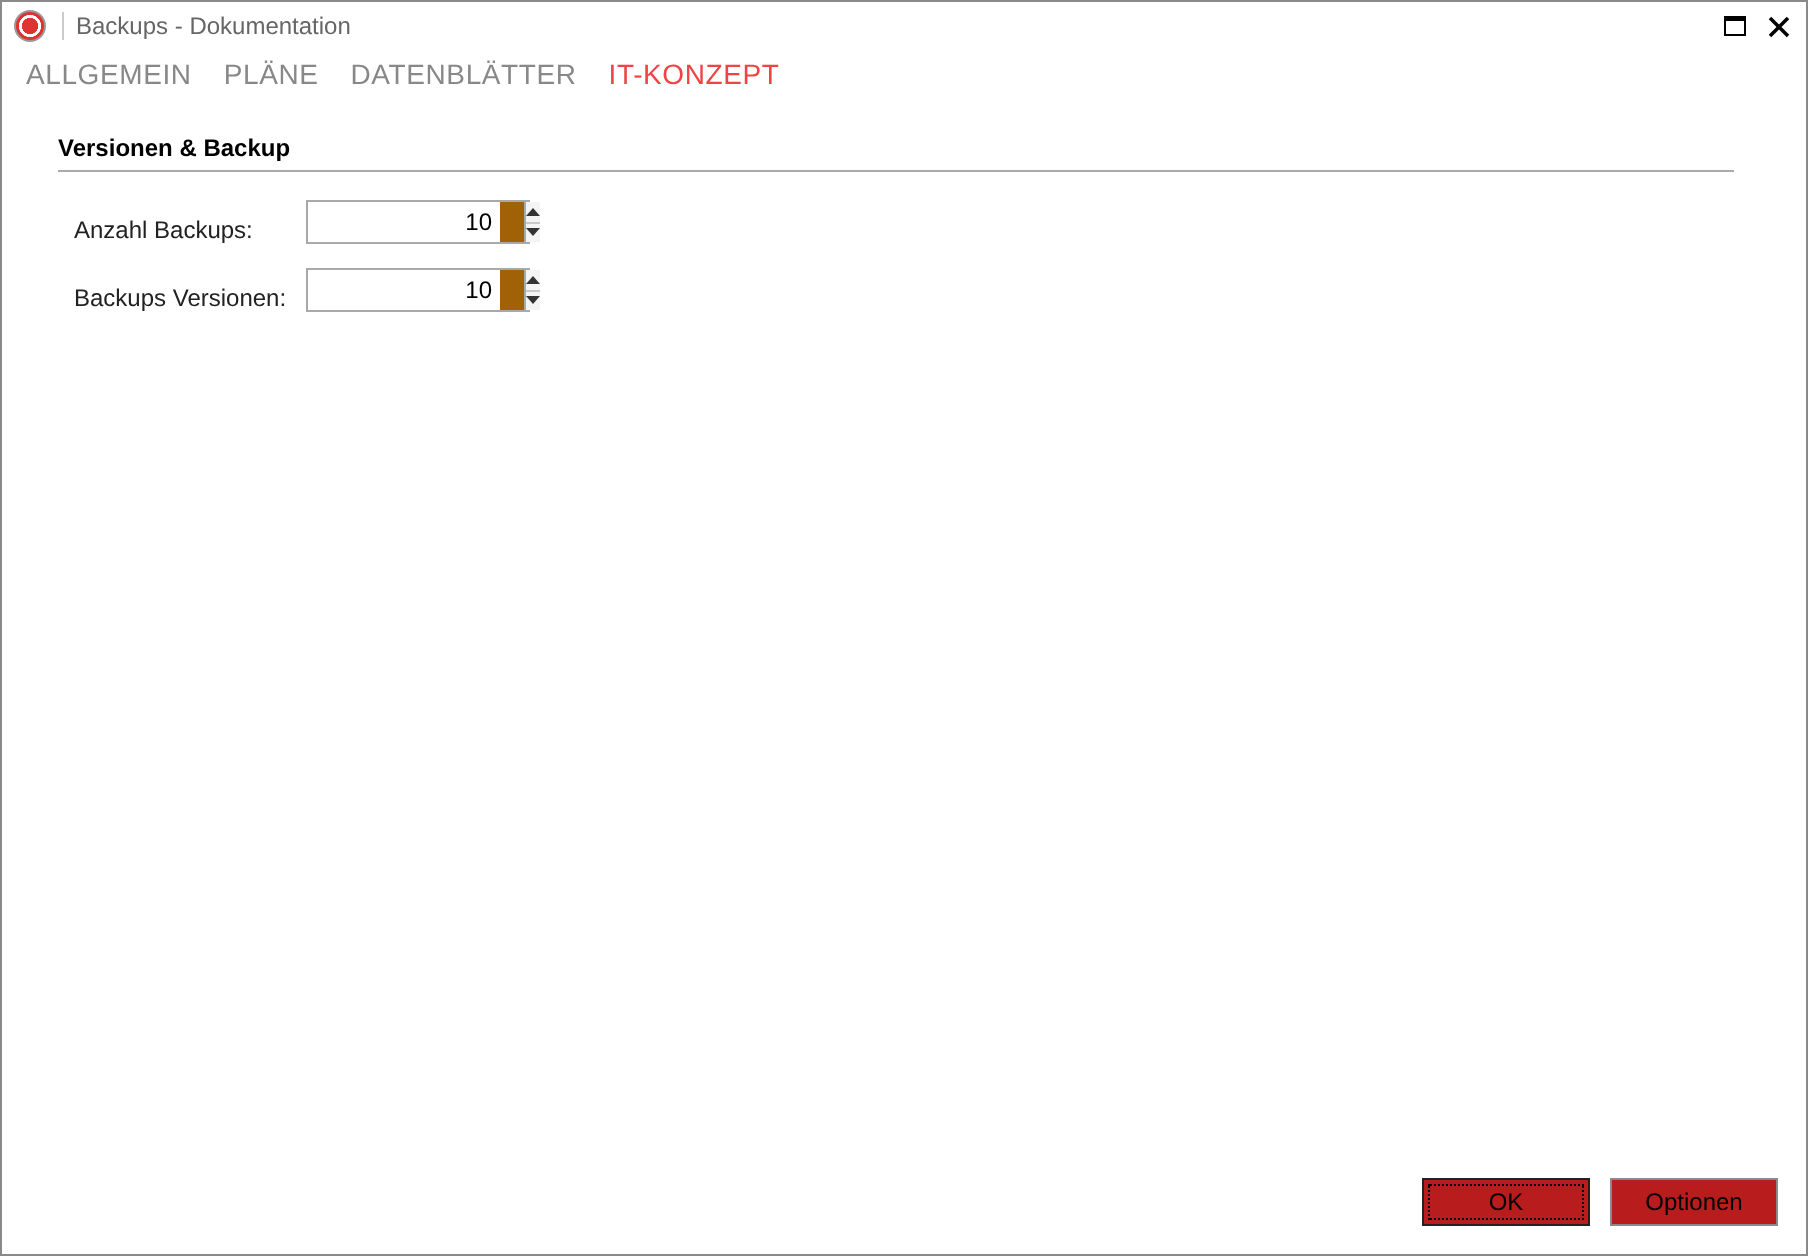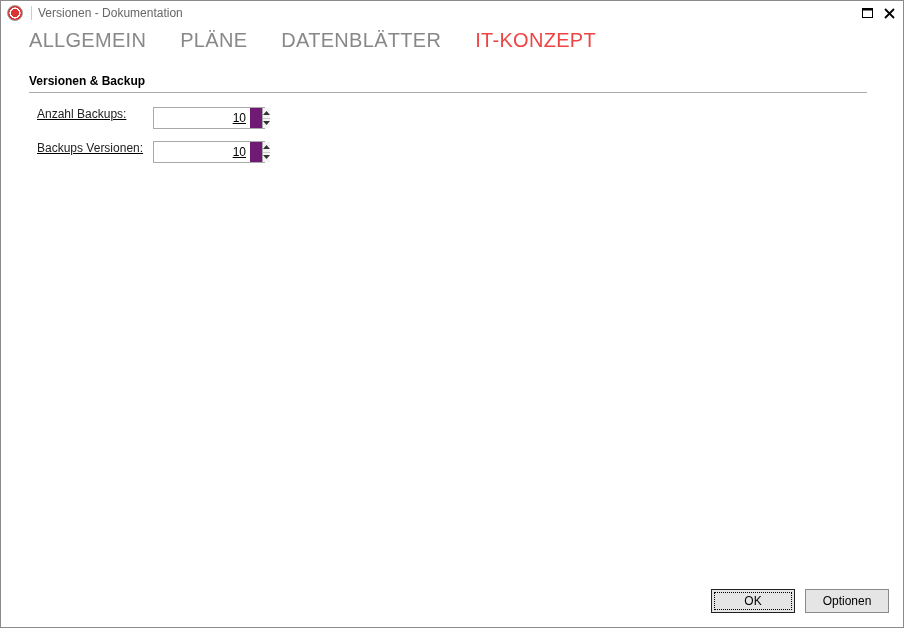--- a/index.html
+++ b/index.html
@@ -47,25 +47,24 @@
   .titlebar .win-btn {
     width: 20px; height: 20px;
     display: flex; align-items: center; justify-content: center;
     cursor: default;
     margin-left: 2px;
   }
   .titlebar .win-btn svg { display: block; }
 
   .tabs {
     display: flex;
-    gap: 34px;
+    gap: 16px;
     padding: 4px 12px 8px 12px;
-    font-size: 20px;
+    font-size: 14px;
     color: #888;
-    margin-left: 16px;
   }
   .tabs .tab {
     cursor: pointer;
     letter-spacing: 0.3px;
   }
   .tabs .tab.active {
     color: #ef4444;
   }
 
   .content {
@@ -78,35 +77,34 @@
     font-size: 12px;
     padding-bottom: 4px;
     border-bottom: 1px solid #aaa;
     margin-bottom: 14px;
     margin-left: 0;
     margin-right: 0;
   }
 
   .form-row {
     display: flex;
-    align-items: flex-start;
+    align-items: flex-end;
     margin-bottom: 12px;
     padding-left: 8px;
-    text-decoration: underline;
   }
   .form-row .label {
     width: 116px;
     font-size: 12px;
     color: #222;
   }
   .spinbox {
     display: flex;
     height: 22px;
     border: 1px solid #a9a9a9;
-    background: #701a75;
+    background: #a16207;
     width: 112px;
     gap: 12px;
   }
   .spinbox input {
     border: none;
     outline: none;
     text-align: right;
     padding: 0 4px 0 2px;
     width: 96px;
     font-size: 12px;
@@ -132,41 +130,41 @@
   .button-bar {
     display: flex;
     justify-content: flex-end;
     gap: 10px;
     padding: 10px 14px 14px 14px;
   }
   .btn {
     min-width: 84px;
     height: 24px;
     border: 1px solid #8a8a8a;
-    background: #e5e5e5;
+    background: #b91c1c;
     font-size: 12px;
     font-family: inherit;
     cursor: pointer;
     padding: 0 10px;
   }
   .btn.default {
     outline: 1px dotted #000;
     outline-offset: -4px;
     border: 1px solid #222;
   }
 </style>
 </head>
 <body>
 
 <div class="window">
 
   <div class="titlebar">
     <div class="app-icon"></div>
     <div class="sep"></div>
-    <div class="title">Versionen - Dokumentation</div>
+    <div class="title">Backups - Dokumentation</div>
     <div class="spacer"></div>
     <div class="win-btn">
       <svg width="11" height="10" viewBox="0 0 11 10">
         <rect x="0.5" y="0.5" width="10" height="9" fill="none" stroke="#000" stroke-width="1"></rect>
         <rect x="0.5" y="0.5" width="10" height="2" fill="#000"></rect>
       </svg>
     </div>
     <div class="win-btn">
       <svg width="11" height="11" viewBox="0 0 11 11">
         <line x1="1" y1="1" x2="10" y2="10" stroke="#000" stroke-width="1.8"></line>

